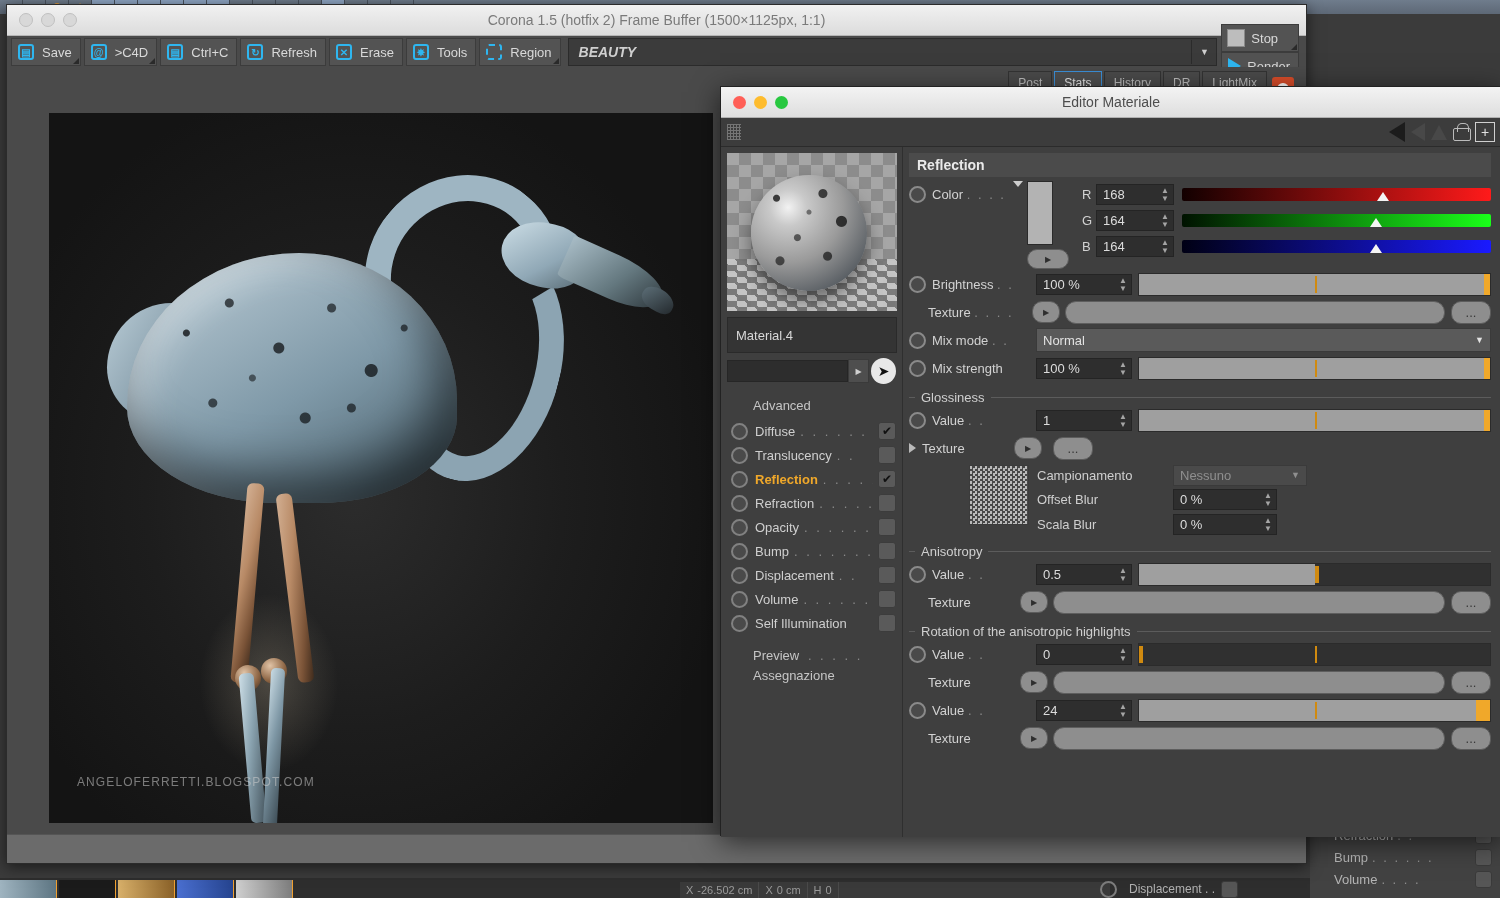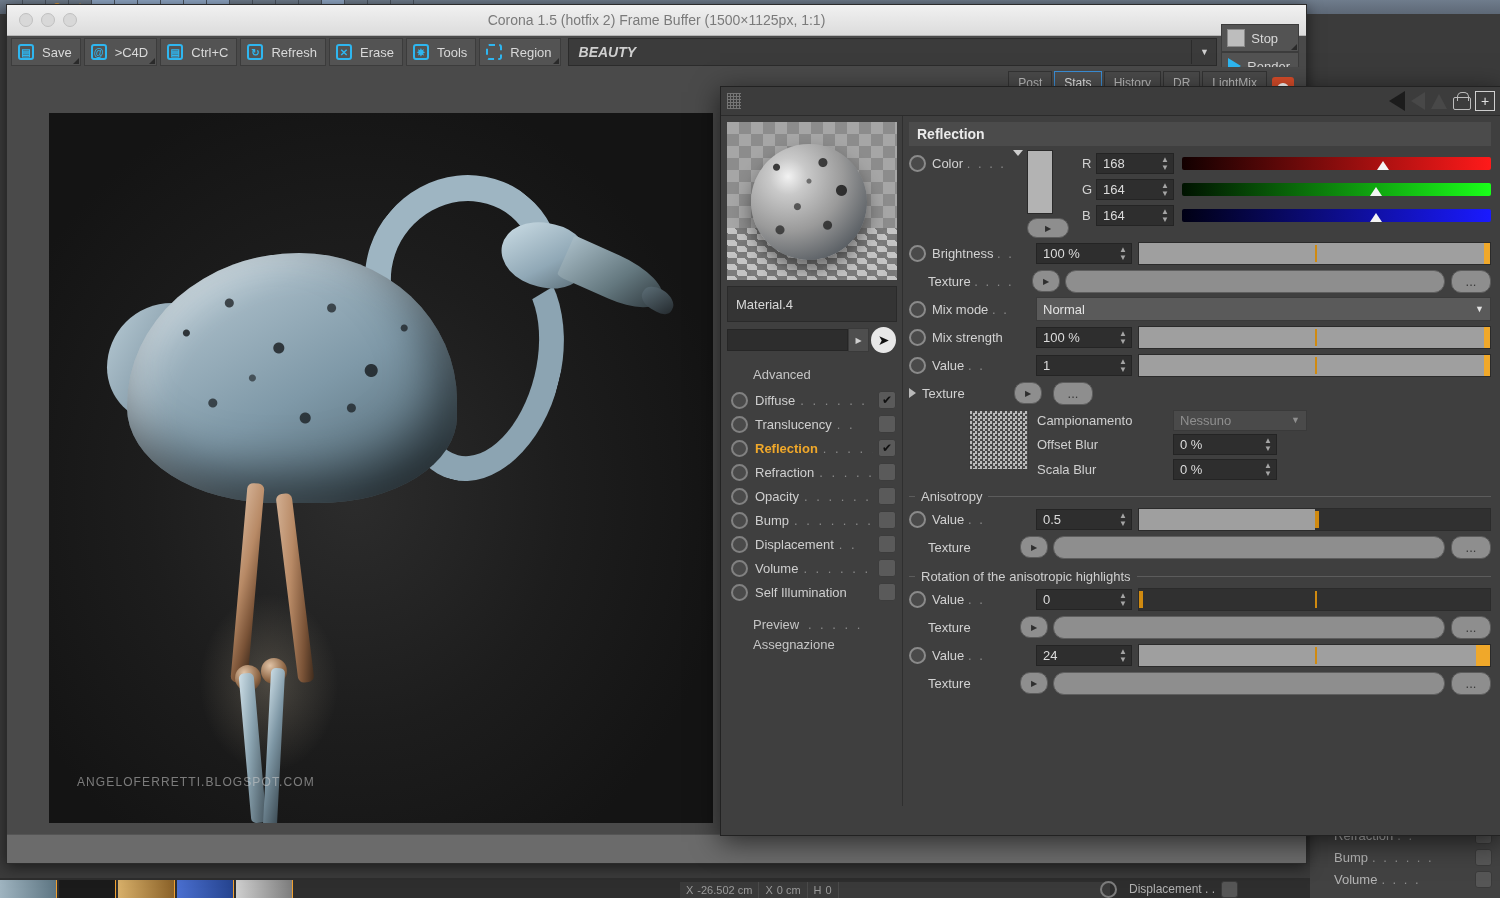--- a/index.html
+++ b/index.html
@@ -420,20 +420,28 @@
     <div class="fbtab">DR</div>
     <div class="fbtab">LightMix</div>
     <div id="corona-logo">
         <i></i>
       </div>
   </div>
 </div>
 
 <div id="mat-window" class="abs">
 
+  <div id="mw-title">
+    <div class="mw-dots">
+      <span class="mwdot mw-red"></span>
+      <span class="mwdot mw-yel"></span>
+      <span class="mwdot mw-grn"></span>
+    </div>
+    <div id="mw-title-text">Editor Materiale</div>
+  </div>
 
   <div id="mw-subbar">
     <div id="grip"></div>
     <div id="mw-subright">
       <span class="back-tri"></span>
       <span class="ghost-tri"></span>
       <span class="ghost-up"></span>
       <span class="lock-ic">
           <b></b>
           <i></i>
@@ -626,20 +634,25 @@
         <span class="numbox" style="width:96px;">
           <span>100 %</span>
           <span class="spin">▲<br>▼</span>
         </span>
         <span class="slider" style="margin-left:6px;">
           <span class="sl-mark" style="left:50%"></span>
           <span class="sl-end"></span>
         </span>
       </div>
 
+      <div class="grp">
+        <span class="gd"></span>
+        <span class="gt">Glossiness</span>
+        <span class="gl"></span>
+      </div>
       <div class="row">
         <span class="pr"></span>
         <span class="plabel">
           <span>Value</span>
           <span class="dts">. .</span>
         </span>
         <span class="numbox" style="width:96px;">
           <span>1</span>
           <span class="spin">▲<br>▼</span>
         </span>

